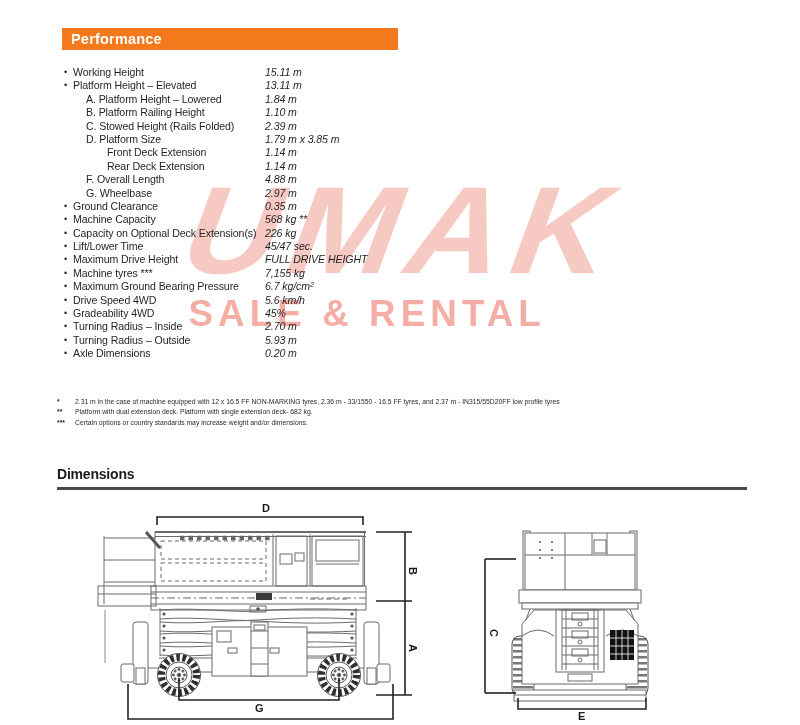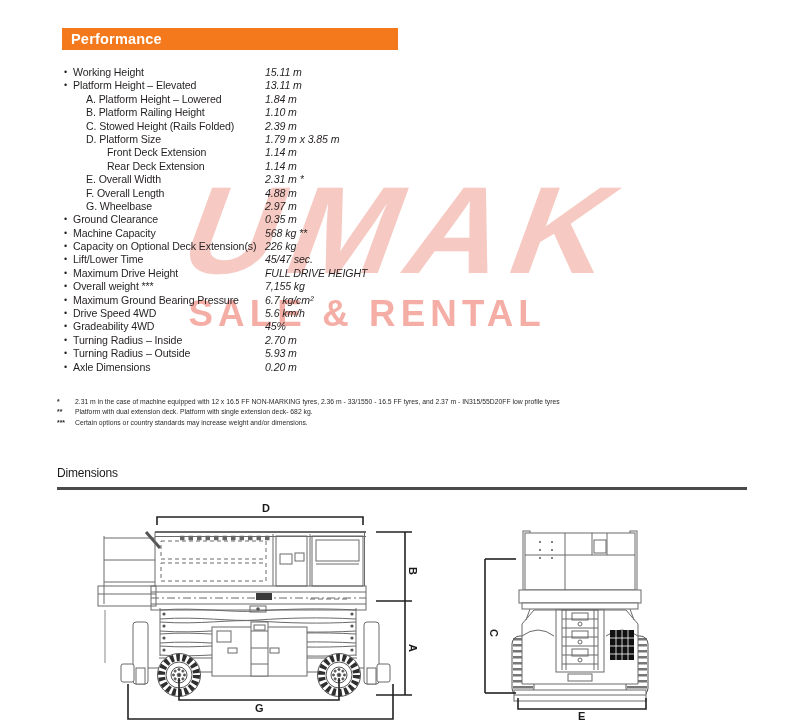--- a/index.html
+++ b/index.html
@@ -24,21 +24,21 @@
   .spec-row .lbl{position:absolute;left:11px;top:0;white-space:nowrap;}
   .spec-row.lvl1 .lbl{left:24px;}
   .spec-row.lvl2 .lbl{left:45px;}
   .spec-row .val{position:absolute;left:203px;top:0;white-space:nowrap;font-style:italic;}
   
   .footnotes{position:absolute;left:57px;top:397px;width:700px;}
   .footnote{position:relative;height:10.4px;line-height:10.4px;font-size:6.8px;color:#2a2a2a;}
   .fn-marker{position:absolute;left:0;top:0;font-weight:bold;}
   .fn-text{position:absolute;left:18px;top:0;white-space:nowrap;}
   
-  .dim-title{position:absolute;left:57px;top:466px;font-size:12px;font-weight:normal;
+  .dim-title{position:absolute;left:57px;top:466px;font-size:14px;font-weight:bold;
              letter-spacing:-0.2px;color:#1a1a1a;}
   .dim-rule{position:absolute;left:57px;top:487px;width:690px;height:3px;background:#4b4b4b;}
   .drawing{position:absolute;left:60px;top:498px;width:700px;height:227px;}
   svg text{font-family:"Liberation Sans",sans-serif;font-weight:bold;font-size:11px;fill:#1a1a1a;stroke:none;}
 </style>
 </head>
 <body>
 
 <div class="page">
 
@@ -79,24 +79,20 @@
         </div>
         <div class="spec-row lvl2">
           <span class="lbl">Front Deck Extension</span>
           <span class="val">1.14 m</span>
         </div>
         <div class="spec-row lvl2">
           <span class="lbl">Rear Deck Extension</span>
           <span class="val">1.14 m</span>
         </div>
         <div class="spec-row lvl1">
-          <span class="lbl">E. Overall Width</span>
-          <span class="val">2.31 m *</span>
-        </div>
-        <div class="spec-row lvl1">
           <span class="lbl">F. Overall Length</span>
           <span class="val">4.88 m</span>
         </div>
         <div class="spec-row lvl1">
           <span class="lbl">G. Wheelbase</span>
           <span class="val">2.97 m</span>
         </div>
         <div class="spec-row lvl0">
           <span class="bullet">•</span>
           <span class="lbl">Ground Clearance</span>
@@ -117,21 +113,21 @@
           <span class="lbl">Lift/Lower Time</span>
           <span class="val">45/47 sec.</span>
         </div>
         <div class="spec-row lvl0">
           <span class="bullet">•</span>
           <span class="lbl">Maximum Drive Height</span>
           <span class="val">FULL DRIVE HEIGHT</span>
         </div>
         <div class="spec-row lvl0">
           <span class="bullet">•</span>
-          <span class="lbl">Overall weight ***</span>
+          <span class="lbl">Machine tyres ***</span>
           <span class="val">7,155 kg</span>
         </div>
         <div class="spec-row lvl0">
           <span class="bullet">•</span>
           <span class="lbl">Maximum Ground Bearing Pressure</span>
           <span class="val">6.7 kg/cm²</span>
         </div>
         <div class="spec-row lvl0">
           <span class="bullet">•</span>
           <span class="lbl">Drive Speed 4WD</span>

